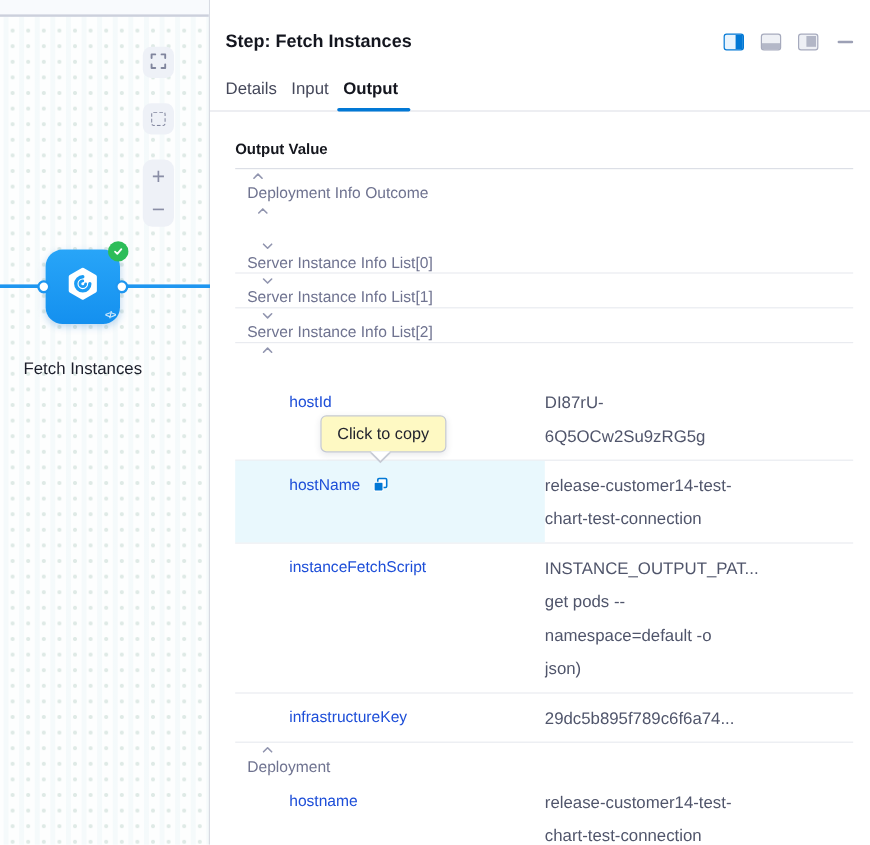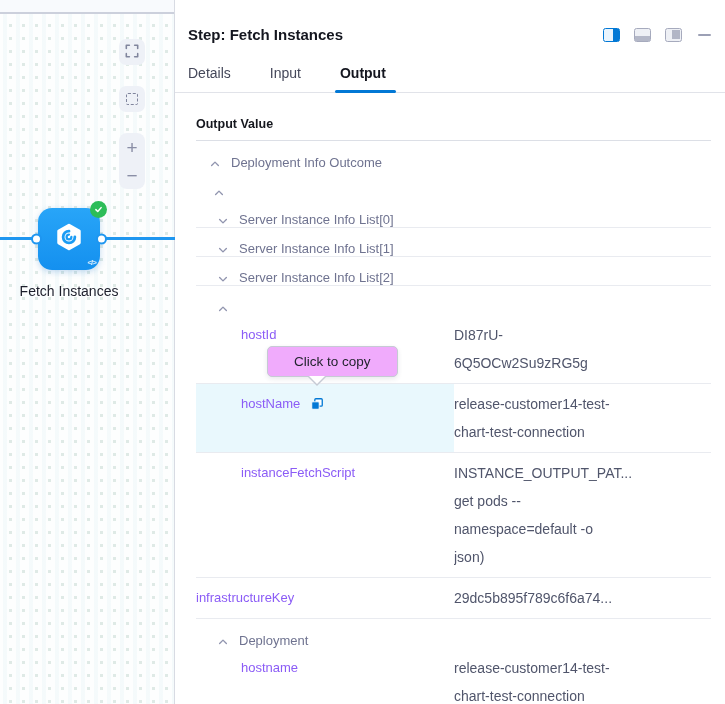--- a/index.html
+++ b/index.html
@@ -37,63 +37,63 @@
   }
   .port { position:absolute; width:11px; height:11px; background:#fff; border:2.5px solid #1e96f0; border-radius:50%; top:50%; }
   .port-left { left:-7px; transform:translateY(-50%); }
   .port-right { right:-7px; transform:translateY(-50%); }
   .node-status {
     position:absolute; top:-7px; right:-7px; width:17px; height:17px; background:#2dbd59;
     border-radius:50%; display:flex; align-items:center; justify-content:center;
   }
   .node-main-icon { position:absolute; top:50%; left:50%; transform:translate(-50%,-50%); }
   .node-code { position:absolute; right:4px; bottom:3px; font-size:8px; font-weight:bold; color:rgba(255,255,255,.8); letter-spacing:-1px; }
-  .node-label { position:absolute; top:283px; left:69px; transform:translateX(-50%); white-space:nowrap; font-size:14px; color:#1c1e2b; }
+  .node-label { position:absolute; top:299px; left:69px; transform:translateX(-50%); white-space:nowrap; font-size:14px; color:#1c1e2b; }
 
   
   .panel { flex:1; background:#fff; display:flex; flex-direction:column; position:relative; overflow:hidden; }
   .panel-header { display:flex; align-items:center; padding:26px 14px 0 13px; }
   .panel-title { font-size:15px; font-weight:bold; color:#14161f; flex:1; }
   .win-controls { display:flex; align-items:center; gap:14px; }
   .layout-icon { width:17px; height:14px; border-radius:2.5px; position:relative; cursor:pointer; }
   .li-active { border:1.5px solid #0278d5; background:#e9f4fd; }
   .li-active::after { content:''; position:absolute; top:0; right:0; bottom:0; width:6px; background:#0278d5; }
   .li-bottom { border:1.5px solid #a6aabd; background:#eef0f5; }
   .li-bottom::after { content:''; position:absolute; left:0; right:0; bottom:0; height:5px; background:#b4b8c8; }
   .li-float { border:1.5px solid #a6aabd; background:#eef0f5; }
   .li-float::after { content:''; position:absolute; top:1.5px; right:1.5px; bottom:1.5px; width:8px; background:#b2b6c6; }
   .minimize { width:13px; height:2px; background:#9ca0b5; border-radius:1px; cursor:pointer; margin-left:2px; }
 
-  .tabs { display:flex; gap:39px; padding:22px 0 0 13px; border-bottom:1px solid #e1e3e9; }
+  .tabs { display:flex; gap:12px; padding:22px 0 0 13px; border-bottom:1px solid #e1e3e9; }
   .tab { position:relative; padding-bottom:11px; font-size:14px; color:#45485a; cursor:pointer; }
   .tab.active { font-weight:bold; color:#14161f; }
   .tab.active::after { content:''; position:absolute; left:-5px; right:-10px; bottom:-1px; height:3px; background:#0278d5; border-radius:3px; }
 
   .panel-content { position:relative; flex:1; padding:24px 14px 0 21px; overflow:hidden; }
   .out-table { width:100%; }
   .out-head { display:flex; padding-bottom:9px; border-bottom:1px solid #dcdfe6; }
   .col-name { width:258px; flex:0 0 258px; }
   .col-value { flex:1; min-width:0; }
   .out-head .hcell { font-size:12.5px; font-weight:bold; color:#15171e; }
 
   .row { display:flex; }
   .row.bordered { border-bottom:1px solid #e9ebf0; }
-  .row-group { height:29px; align-items:flex-end; cursor:pointer; }
+  .row-group { height:29px; align-items:flex-start; cursor:pointer;flex-direction:column; }
   .group-name { font-size:13px; color:#6f7390; margin-left:10px; }
   .chev { display:flex; align-items:center; }
   .leaf-name-cell { display:flex; align-items:flex-start; padding:6px 0; }
-  .leaf-name { font-size:13px; color:#8b5cf6; line-height:28px; }
+  .leaf-name { font-size:13px; color:#1d4ed8; line-height:28px; }
   .copy-btn { margin-left:10px; margin-top:7px; cursor:pointer; display:inline-flex; }
   .leaf-value-cell { padding:6px 0; }
   .vline { font-size:14px; color:#50556b; line-height:28px; white-space:nowrap; overflow:hidden; }
   .hl { background:#e9f8fd; }
 
   .tooltip {
-    position:absolute; left:92px; top:253px; background:#f0abfc; border:1px solid #c6cad4;
-    border-radius:5px; padding:7px 26px; font-size:13.5px; color:#22242e;
+    position:absolute; left:92px; top:253px; background:#fef9c3; border:1px solid #c6cad4;
+    border-radius:5px; padding:7px 13px; font-size:13.5px; color:#22242e;
     box-shadow:0 2px 5px rgba(40,48,70,.10); z-index:5; white-space:nowrap;
   }
   .tooltip::after {
     content:''; position:absolute; left:41px; bottom:-8px; width:0; height:0;
     border-left:8px solid transparent; border-right:8px solid transparent; border-top:8px solid #fff;
   }
   .tooltip::before {
     content:''; position:absolute; left:40px; bottom:-10px; width:0; height:0;
     border-left:9px solid transparent; border-right:9px solid transparent; border-top:9px solid #c6cad4;
   }
@@ -245,21 +245,21 @@
               </div>
               <div class="col-value leaf-value-cell">
                 <div class="vline">INSTANCE_OUTPUT_PAT...</div>
                 <div class="vline">get pods --</div>
                 <div class="vline">namespace=default -o</div>
                 <div class="vline">json)</div>
               </div>
             </div>
             <div class="row bordered">
               <div class="col-name leaf-name-cell">
-                <span class="leaf-name" style="">infrastructureKey</span>
+                <span class="leaf-name" style="margin-left:45px">infrastructureKey</span>
               </div>
               <div class="col-value leaf-value-cell">
                 <div class="vline">29dc5b895f789c6f6a74...</div>
               </div>
             </div>
             <div class="row row-group">
               <span class="chev" style="margin-left:21px">
                 <svg width="12" height="12" viewBox="0 0 16 16">
                   <path d="M3.5 10 8 5.5 12.5 10" fill="none" stroke="#9195af" stroke-width="1.8" stroke-linecap="round" stroke-linejoin="round"></path>
                 </svg>

